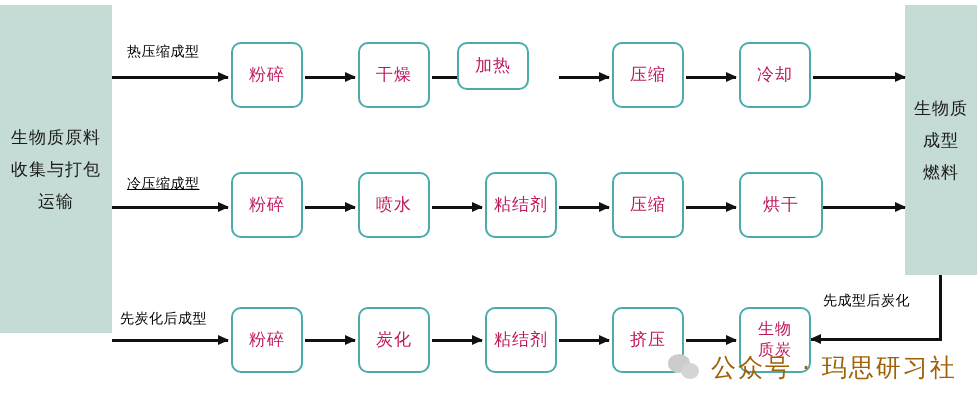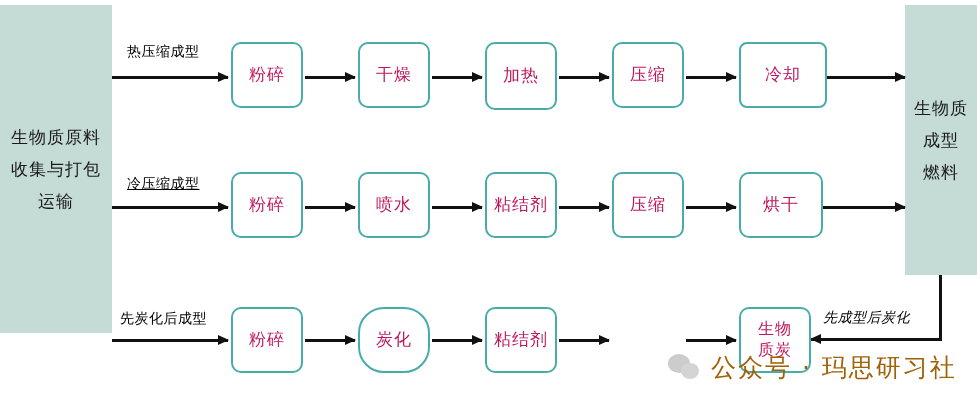--- a/index.html
+++ b/index.html
@@ -146,27 +146,27 @@
 
   <div class="arrowlabel" style="left:127px; top:43px;">热压缩成型</div>
   <div class="arrow" style="left:112px; top:76px; width:116px;"></div>
 
   <div class="stepbox" style="left:231px; top:42px; width:72px; height:66px;">粉碎</div>
   <div class="arrow" style="left:305px; top:76px; width:50px;"></div>
 
   <div class="stepbox" style="left:358px; top:42px; width:72px; height:66px;">干燥</div>
   <div class="arrow" style="left:432px; top:76px; width:50px;"></div>
 
-  <div class="stepbox" style="left:485px; top:42px; width:72px; height:68px;">加热</div>
+  <div class="stepbox" style="left:457px; top:42px; width:72px; height:48px;">加热</div>
   <div class="arrow" style="left:559px; top:76px; width:50px;"></div>
 
   <div class="stepbox" style="left:612px; top:42px; width:72px; height:66px;">压缩</div>
   <div class="arrow" style="left:686px; top:76px; width:50px;"></div>
 
-  <div class="stepbox" style="left:739px; top:42px; width:88px; height:66px;border-radius:8px;">冷却</div>
+  <div class="stepbox" style="left:739px; top:42px; width:72px; height:66px;">冷却</div>
   <div class="arrow" style="left:813px; top:76px; width:92px;"></div>
 
   <div class="arrowlabel" style="left:127px; top:175px;text-decoration:underline;">冷压缩成型</div>
   <div class="arrow" style="left:112px; top:206px; width:116px;"></div>
 
   <div class="stepbox" style="left:231px; top:172px; width:72px; height:66px;">粉碎</div>
   <div class="arrow" style="left:305px; top:206px; width:50px;"></div>
 
   <div class="stepbox" style="left:358px; top:172px; width:72px; height:66px;">喷水</div>
   <div class="arrow" style="left:432px; top:206px; width:50px;"></div>
@@ -179,38 +179,39 @@
 
   <div class="stepbox" style="left:739px; top:172px; width:84px; height:66px;">烘干</div>
   <div class="arrow" style="left:813px; top:206px; width:92px;"></div>
 
   <div class="arrowlabel" style="left:120px; top:310px;">先炭化后成型</div>
   <div class="arrow" style="left:112px; top:339px; width:116px;"></div>
 
   <div class="stepbox" style="left:231px; top:307px; width:72px; height:66px;">粉碎</div>
   <div class="arrow" style="left:305px; top:339px; width:50px;"></div>
 
-  <div class="stepbox" style="left:358px; top:307px; width:72px; height:66px;border-radius:26px;">炭化</div>
+  <div class="stepbox" style="left:358px; top:307px; width:72px; height:66px;">炭化</div>
   <div class="arrow" style="left:432px; top:339px; width:50px;"></div>
 
   <div class="stepbox" style="left:485px; top:307px; width:72px; height:66px;">粘结剂</div>
   <div class="arrow" style="left:559px; top:339px; width:50px;"></div>
 
+  <div class="stepbox" style="left:612px; top:307px; width:72px; height:66px;">挤压</div>
   <div class="arrow" style="left:686px; top:339px; width:50px;"></div>
 
   <div class="stepbox two-line" style="left:739px; top:307px; width:72px; height:66px;">
     <div>
       <span class="txt">生物</span><br>
       <span class="txt">质炭</span>
     </div>
   </div>
 
   <div class="vline" style="left:939px; top:275px; height:66px;"></div>
   <div class="arrow left-head" style="left:811px; top:338px; width:131px;"></div>
-  <div class="arrowlabel" style="left:823px; top:309px;font-style:italic;">先成型后炭化</div>
+  <div class="arrowlabel" style="left:823px; top:292px;">先成型后炭化</div>
 
   <div id="watermark">
     <div class="wm-logo">
       <span class="b1"></span>
       <span class="b2"></span>
     </div>
     <div class="wm-text">公众号 · 玛思研习社</div>
   </div>
 
 </div>

